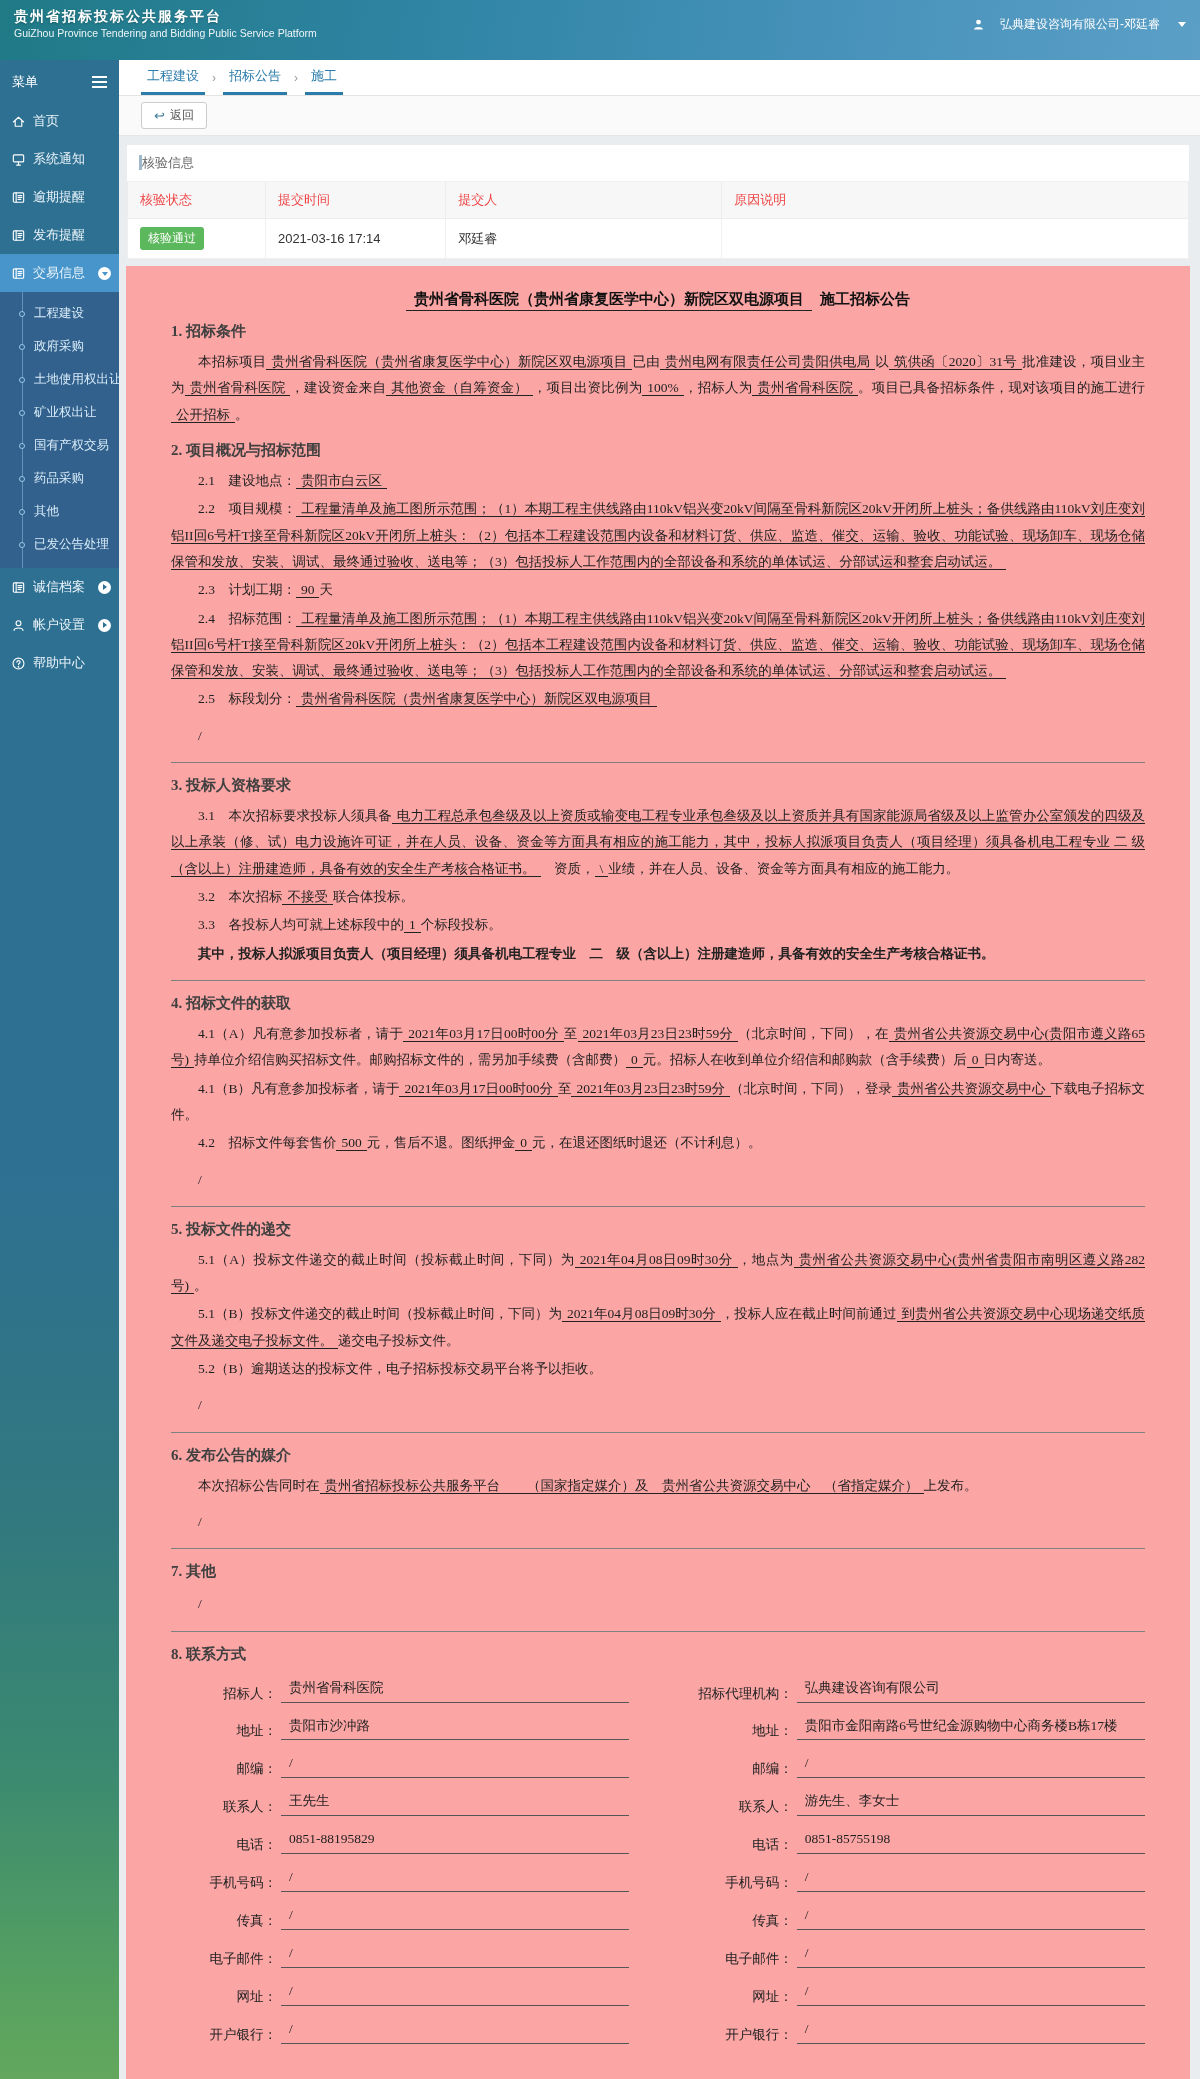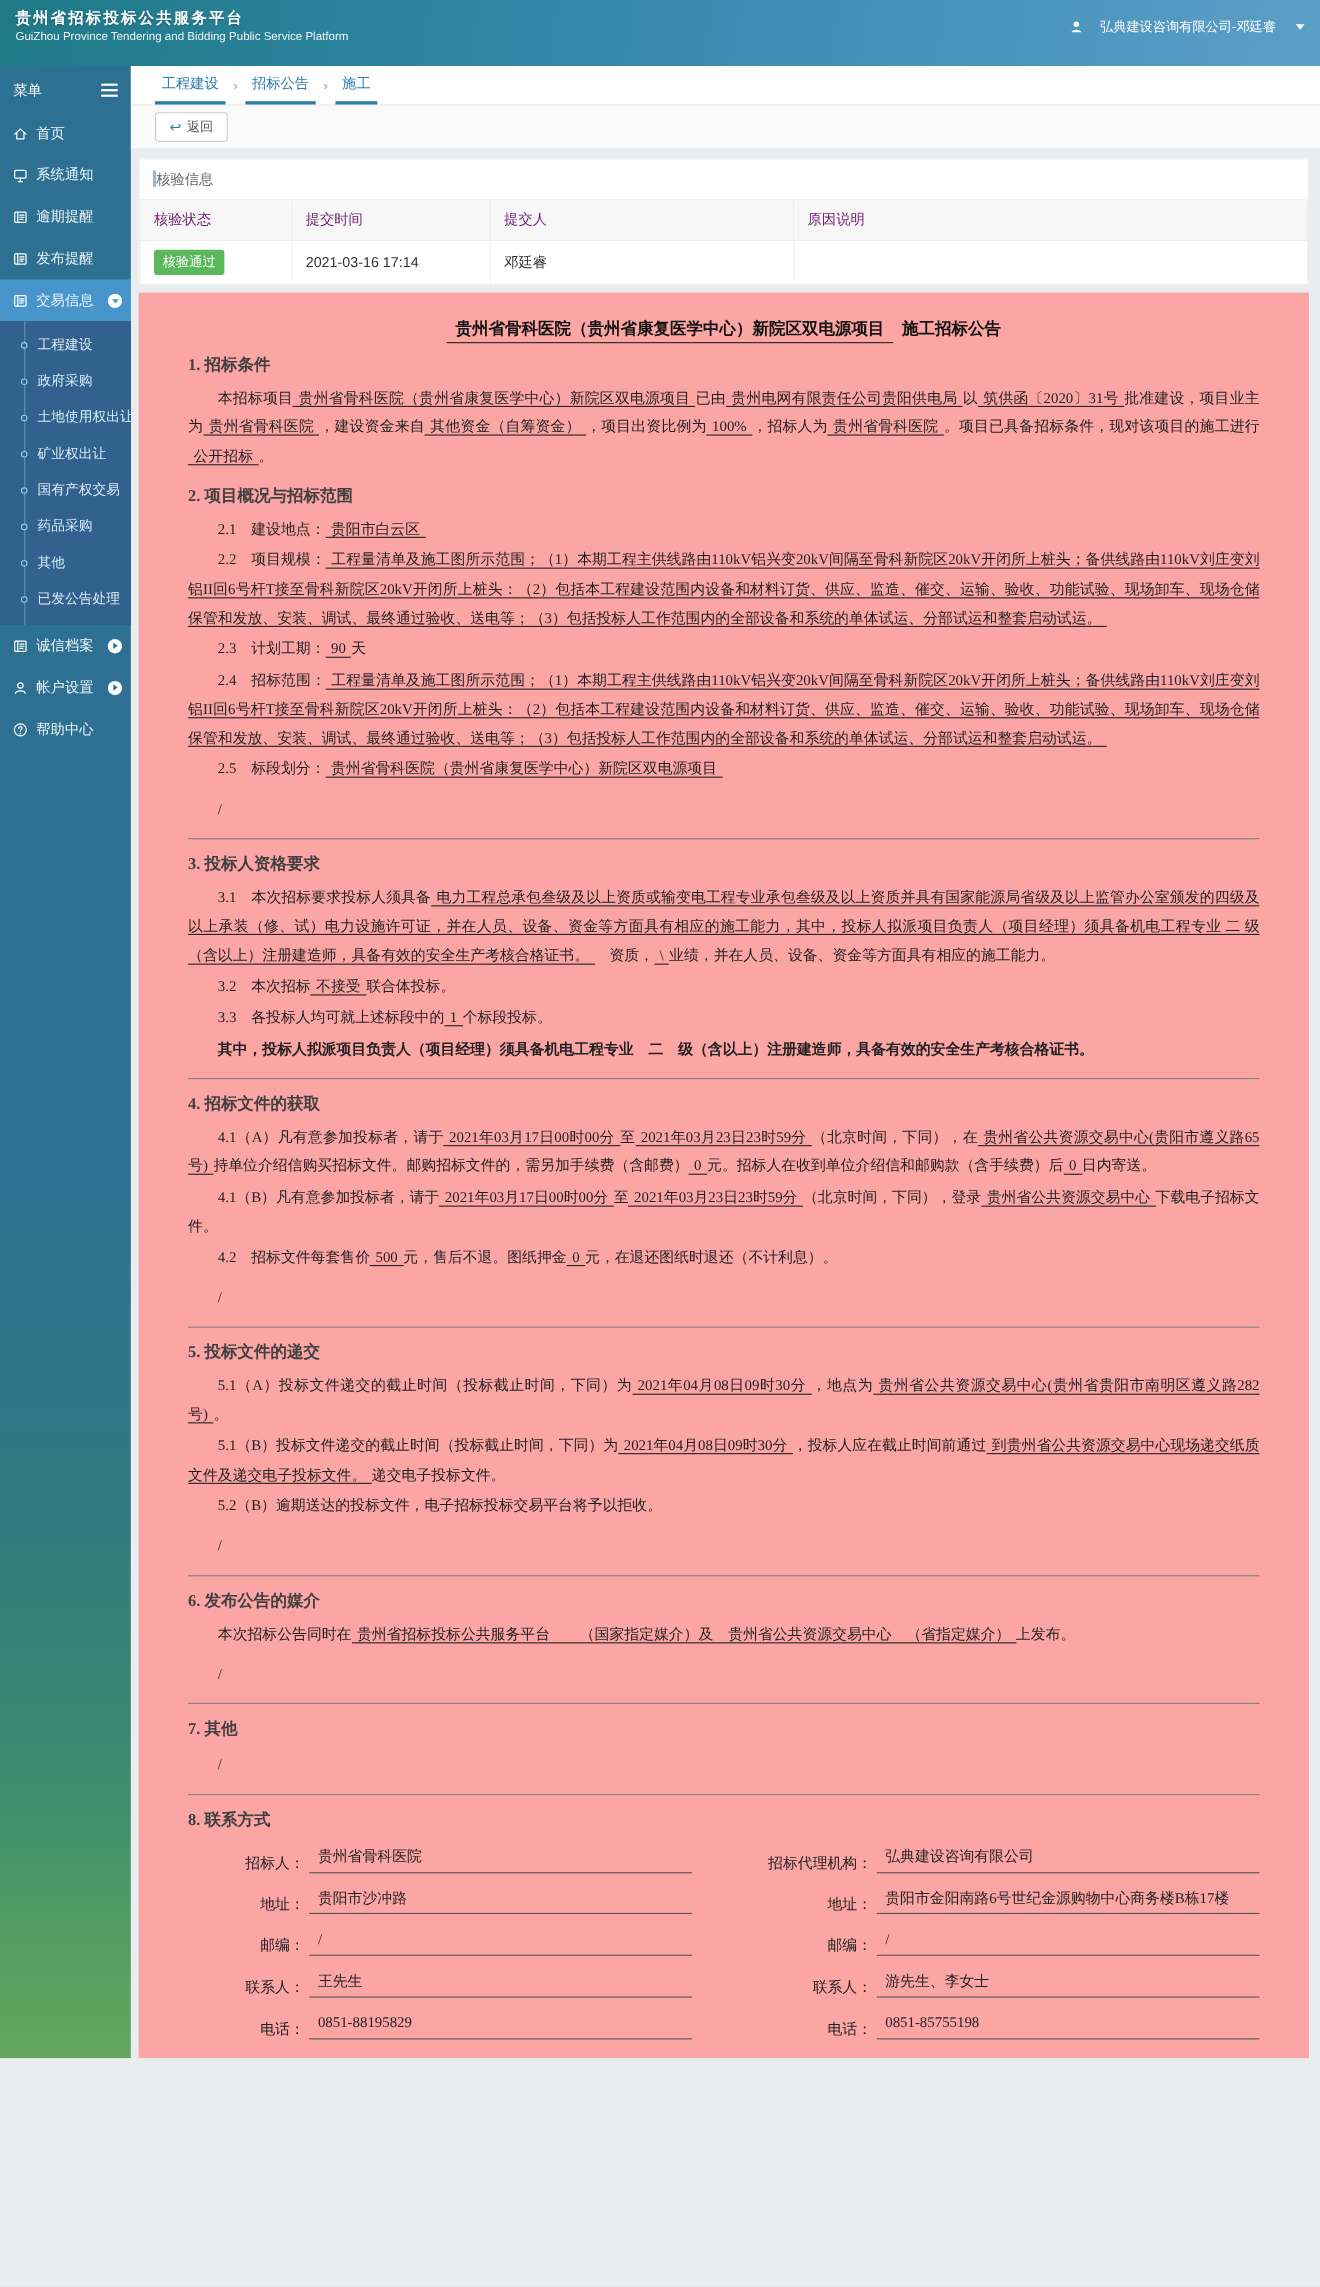--- a/index.html
+++ b/index.html
@@ -6,21 +6,21 @@
 html,body{width:1200px}
 body{height:2079px;background:#e9edef;font-family:"Liberation Sans","DejaVu Sans",sans-serif;overflow:hidden;position:relative}
 
 .header{height:60px;background:linear-gradient(100deg,#1f7a86 0%,#2f84a3 35%,#4792bb 70%,#5b9fc6 100%);display:flex;align-items:flex-start;justify-content:space-between;padding:8px 14px 0;position:relative}
 .brand-title{color:#fff;font-size:14px;font-weight:bold;letter-spacing:2px;line-height:1.25;text-shadow:0 1px 2px rgba(0,0,0,.25)}
 .brand-sub{color:rgba(255,255,255,.92);font-size:10.5px;margin-top:1px}
 .user-box{display:flex;align-items:center;gap:15px;color:#fff;font-size:12px;cursor:pointer;margin-top:8px}
 .user-ic svg{width:13px;height:13px;display:block}
 .caret{width:0;height:0;border-left:4px solid transparent;border-right:4px solid transparent;border-top:5px solid #fff;margin-left:3px}
 
-.app{display:flex;height:1811px}
+.app{display:flex;height:2019px}
 .sidebar{width:119px;flex:0 0 119px;background:linear-gradient(180deg,#2e7092 0%,#2e7092 55%,#31787f 72%,#3c8a70 85%,#55a061 95%,#63a75d 100%);color:#eaf4fa;font-size:13px;overflow:hidden}
 .menu-head{display:flex;align-items:center;justify-content:space-between;padding:13px 12px 11px;color:#fff}
 .hamburger{display:inline-flex;flex-direction:column;gap:3px;cursor:pointer}
 .hamburger i{width:15px;height:2px;background:#fff;display:block}
 .menu-item{display:flex;align-items:center;gap:7px;height:38px;padding:0 8px 0 11px;cursor:pointer}
 .menu-item.active{background:#4795ca}
 .mi-icon{display:inline-flex}
 .icn{width:15px;height:15px;stroke:#fff;fill:none;stroke-width:1.2;stroke-linecap:round;stroke-linejoin:round}
 .mi-label{white-space:nowrap}
 .circle-arrow{margin-left:auto;width:13px;height:13px;border-radius:50%;background:#fff;display:inline-flex;align-items:center;justify-content:center;flex:0 0 13px}
@@ -35,21 +35,21 @@
 .crumb-bar{background:#fff;height:36px;display:flex;align-items:stretch;padding-left:22px;border-bottom:1px solid #e3e3e3}
 .crumb{display:flex;align-items:center;padding:0 6px;margin-right:7px;color:#2b7cab;font-size:13px;border-bottom:3px solid #2b7cab;cursor:pointer}
 .crumb-sep{display:flex;align-items:center;color:#9a9a9a;margin-right:7px;font-size:12px}
 .back-bar{background:#fafafa;padding:6px 0 6px 22px;border-bottom:1px solid #e6e6e6}
 .back-btn{display:inline-flex;align-items:center;gap:5px;background:#fff;border:1px solid #ccc;border-radius:3px;padding:4px 12px;font-size:12px;color:#555;cursor:pointer}
 .back-ic{color:#3d7c98;font-size:13px;line-height:1}
 .panel{background:#fff;margin:8px 10px 0 7px;border:1px solid #ececec}
 .v-head{padding:9px 12px;color:#666;font-size:13px;border-bottom:1px solid #f0f0f0}
 .v-head .bar{border-left:3px solid #9fb9cb;padding-left:0}
 table.v-table{width:100%;border-collapse:collapse;font-size:13px}
-.v-table th{background:#f7f7f7;font-weight:normal;color:#701a75;text-align:left;padding:9px 12px;border:1px solid #ededed;border-top:none}
+.v-table th{background:#f7f7f7;font-weight:normal;color:#ef4444;text-align:left;padding:9px 12px;border:1px solid #ededed;border-top:none}
 .v-table td{padding:8px 12px;color:#333;border:1px solid #f0f0f0;height:38px}
 .badge{display:inline-block;background:#5cb85c;color:#fff;font-size:12px;padding:3px 8px;border-radius:3px}
 
 .doc-panel{background:#fca5a5;margin:6px 10px 0 7px;padding:16px 45px 24px;flex:1;font-family:"Liberation Serif","DejaVu Serif",serif;color:#1f1f1f;font-size:13.5px;overflow:hidden}
 .doc-title{text-align:center;font-weight:bold;font-size:15px;margin:8px 0 12px;color:#111}
 .doc-title .u-main{border-bottom:1.5px solid #222;padding:0 8px 3px}
 .doc-title .suffix{margin-left:8px}
 .sec-heading{font-family:Liberation Serif, serif;font-size:15px;color:#404040;margin:13px 0 8px;font-weight:bold}
 .doc-p{text-indent:2em;line-height:1.95;margin:2px 0;text-align:justify}
 .doc-p .u{border-bottom:1px solid #222;padding:0 5px}

